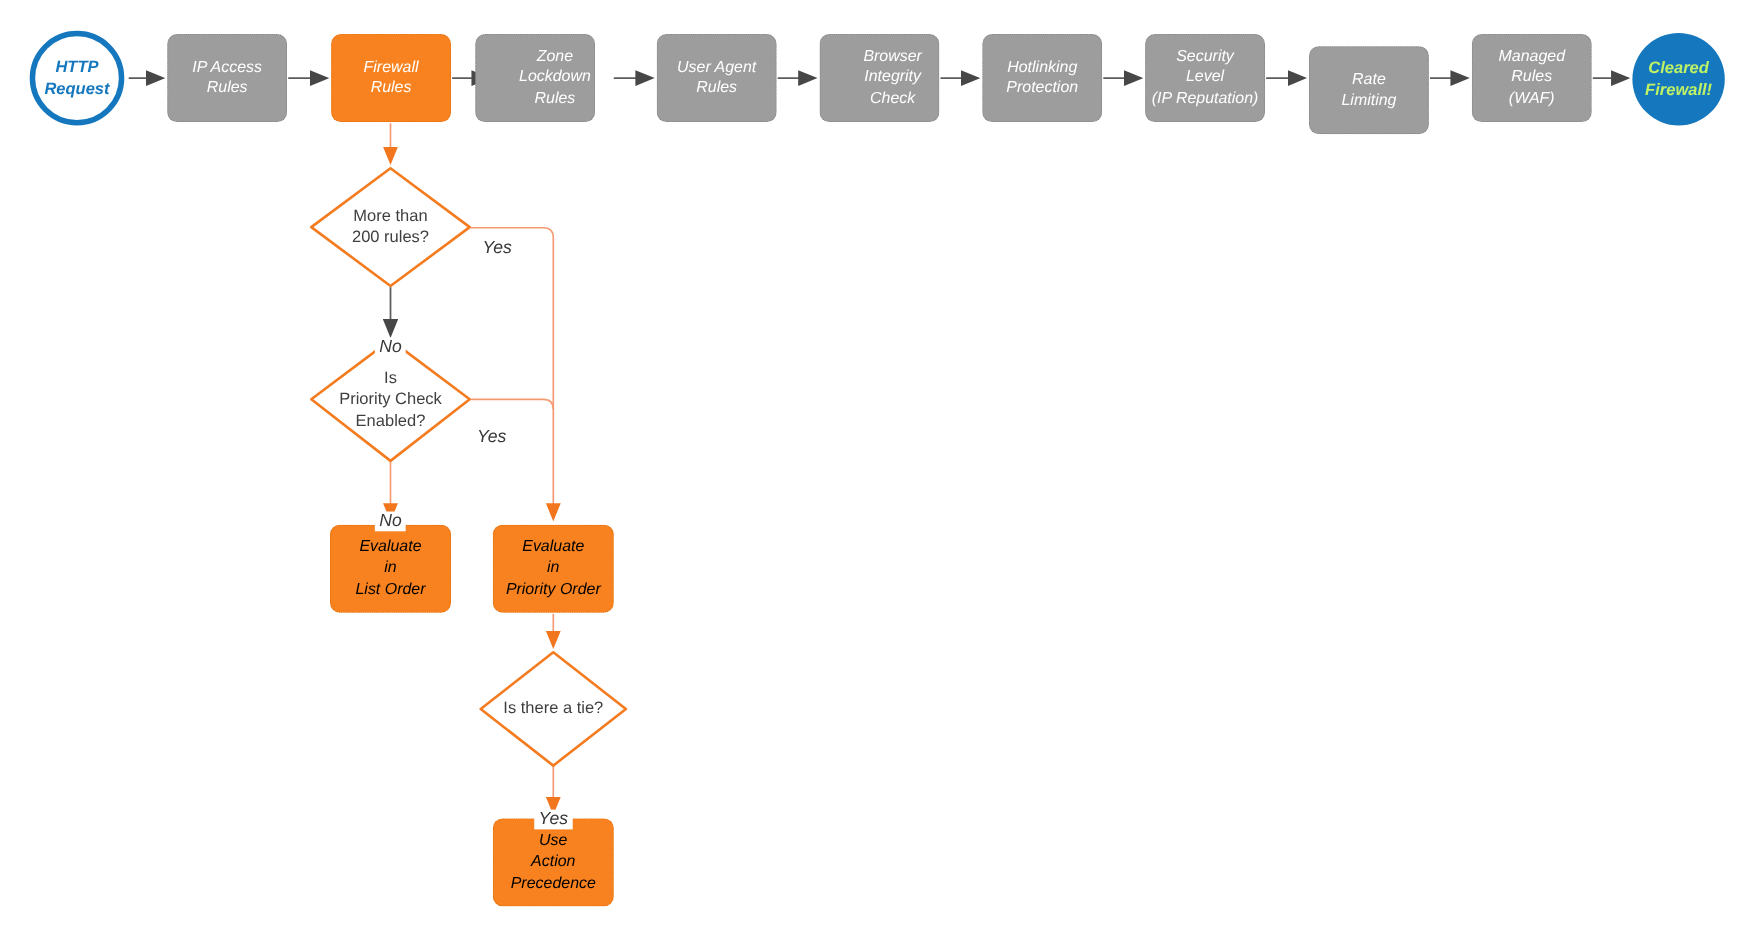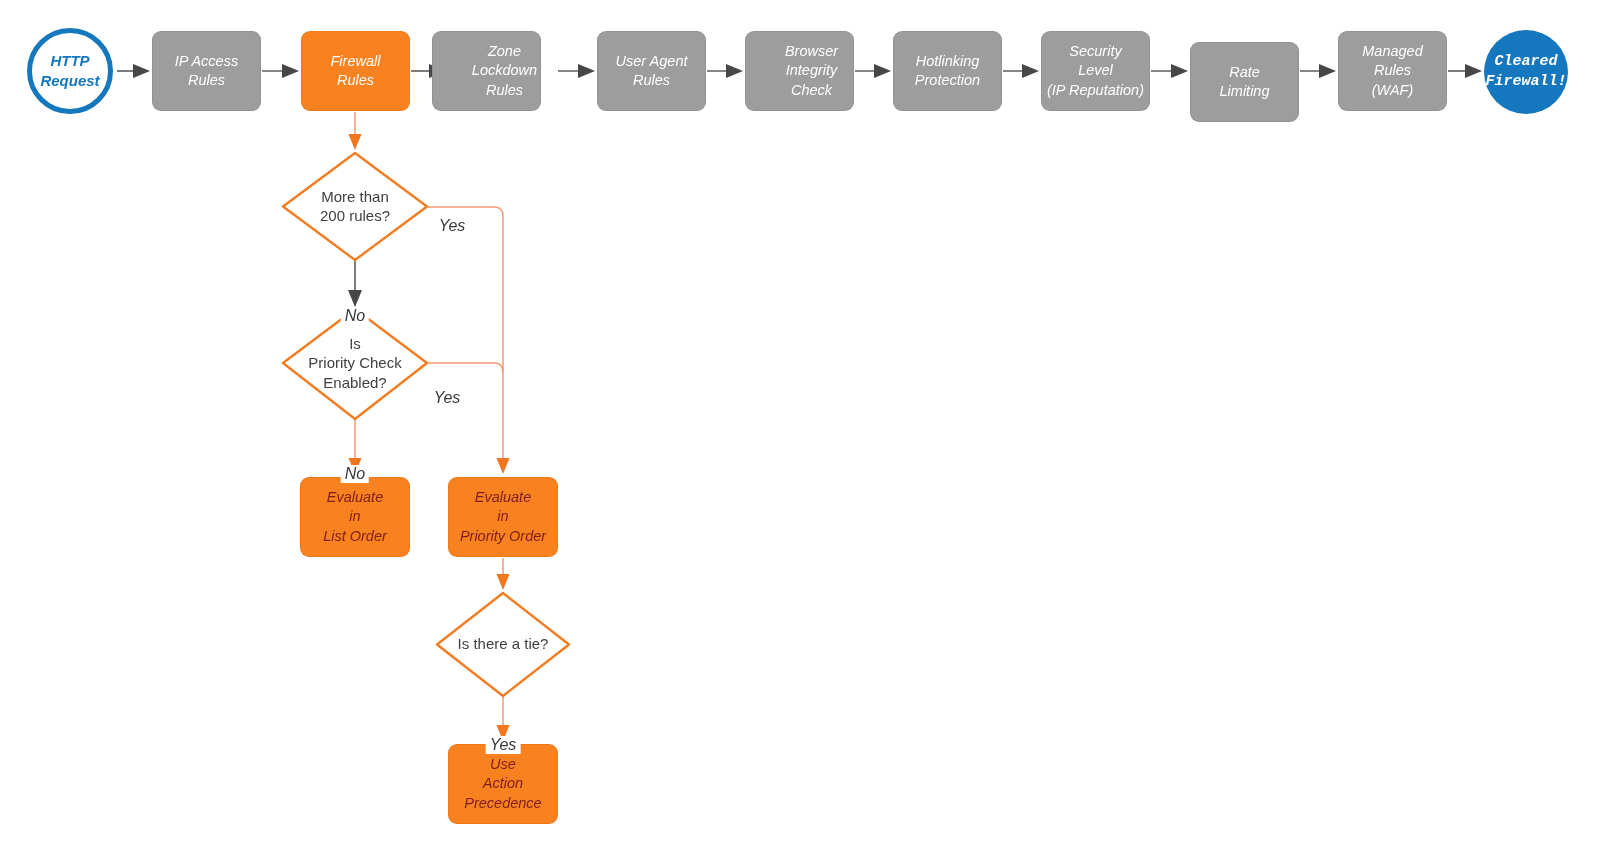--- a/index.html
+++ b/index.html
@@ -17,27 +17,27 @@
 
   .node{position:absolute;display:flex;align-items:center;justify-content:center;
         text-align:center;white-space:pre-line;}
 
   .stage{width:109px;height:80px;border-radius:9px;background:var(--node-gray);
          border:1px dotted #868686;color:#fff;font-style:italic;
          font-size:14.5px;line-height:1.32;}
   .stage.highlight{background:var(--accent-orange);border-color:#E2700E;}
 
   .action{width:110px;height:80px;border-radius:9px;background:var(--accent-orange);
-          border:1px dotted #E2700E;color:#7f1d1d;font-style:italic;
+          border:1px dotted #E2700E;color:#000000;font-style:italic;
           font-size:14.5px;line-height:1.35;}
 
   .circle-node{border-radius:50%;font-weight:bold;font-style:italic;font-size:15px;line-height:1.35;}
   .circle-node.start{width:86px;height:86px;background:#fff;border:5px solid var(--accent-blue);
                      color:var(--accent-blue);}
-  .circle-node.end{width:84px;height:84px;background:var(--accent-blue);color:#ffffff;font-family:Liberation Mono, monospace;}
+  .circle-node.end{width:84px;height:84px;background:var(--accent-blue);color:#bef264;}
 
   .decision-label{position:absolute;color:#3F3F3F;font-size:15px;line-height:1.28;
                   text-align:center;white-space:pre-line;display:flex;
                   align-items:center;justify-content:center;}
 
   .edge-label{position:absolute;color:#383838;font-style:italic;font-size:16px;
               text-align:center;transform:translate(-50%,-50%);margin-top:36px;}
   .edge-label.on-line{background:#ffffff;padding:0 4px;}
 
   .e-gray{stroke:var(--connector-gray);stroke-width:1.6;fill:none;}

